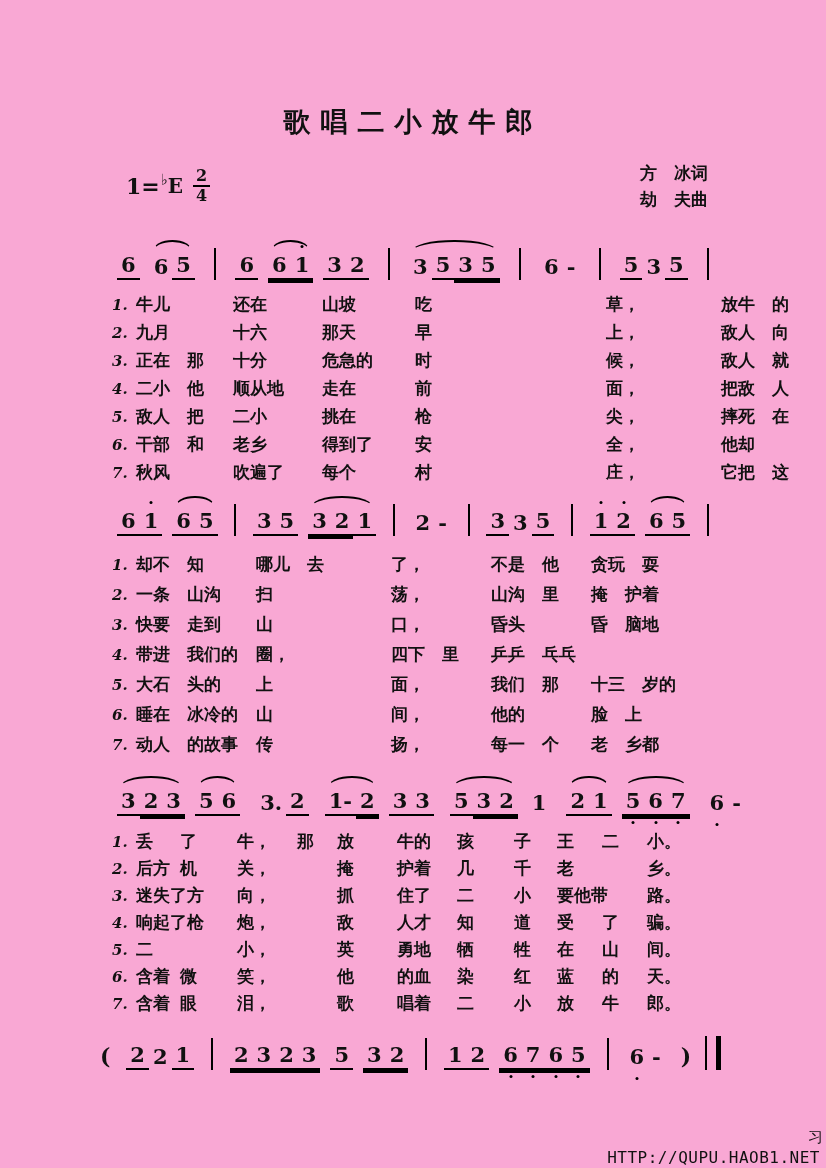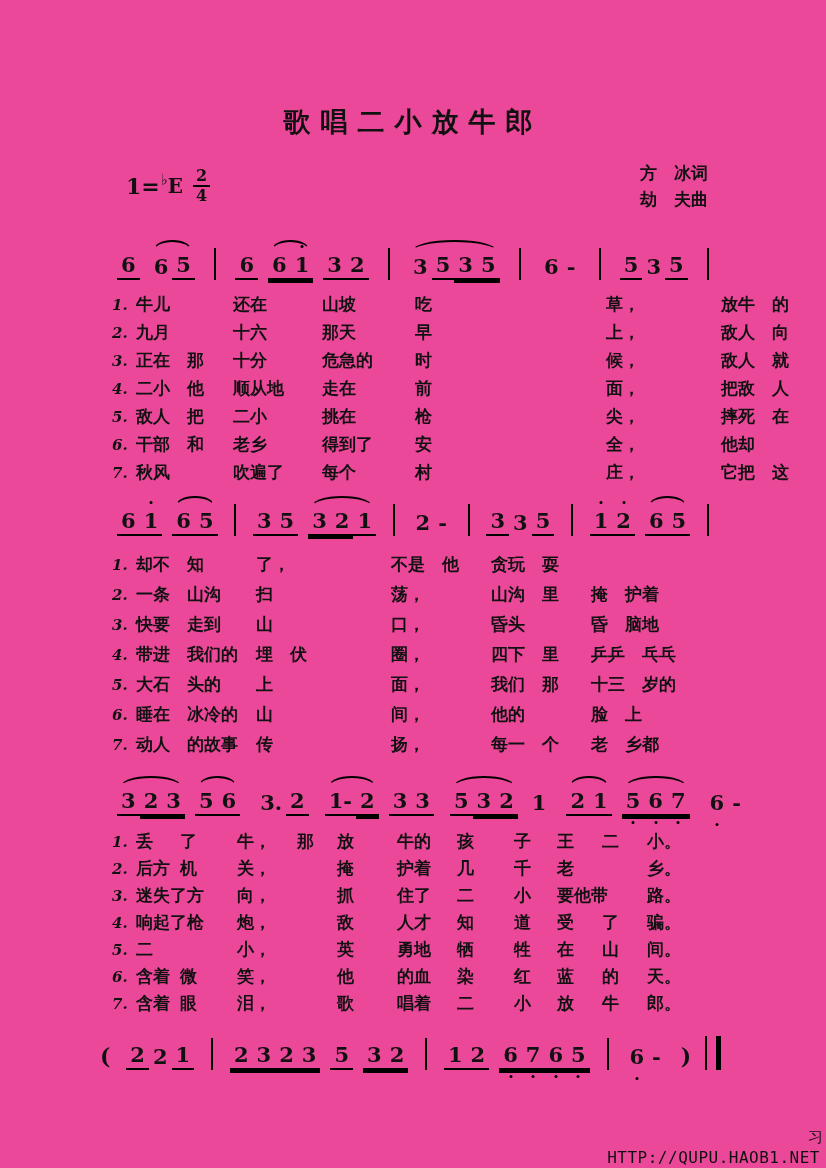--- a/index.html
+++ b/index.html
@@ -1,18 +1,18 @@
 <!DOCTYPE html>
 <html><head>
 <meta charset="utf-8">
 <style>
   html,body { margin:0; padding:0; background:#e8e8e8; }
   .page {
     position:relative; width:826px; height:1168px; margin:0 auto;
-    background:#ec4899; color:#111;
+    background:#f9a8d4; color:#111;
     font-family:"DejaVu Sans", sans-serif;
     overflow:hidden;
   }
   
   .title {
     position:absolute; top:104px; left:0; width:100%;
     text-align:center; font-size:27px; font-weight:bold; letter-spacing:10px;
     font-family:"DejaVu Sans", sans-serif;
   }
   .keysig {
@@ -291,20 +291,21 @@
           <span class="note u1">5</span>
         </span>
       </span>
       <span class="bar"></span>
     </div>
   <div class="section" id="sec2">
       <div class="verse">
         <span class="vnum">1.</span>
         <div class="cells">
           <span class="cell">却不　知</span>
+          <span class="cell">哪儿　去</span>
           <span class="cell">了，</span>
           <span class="cell">不是　他</span>
           <span class="cell">贪玩　耍</span>
         </div>
       </div>
       <div class="verse">
         <span class="vnum">2.</span>
         <div class="cells">
           <span class="cell">一条　山沟</span>
           <span class="cell">扫</span>
@@ -320,21 +321,20 @@
           <span class="cell">山</span>
           <span class="cell">口，</span>
           <span class="cell">昏头</span>
           <span class="cell">昏　脑地</span>
         </div>
       </div>
       <div class="verse">
         <span class="vnum">4.</span>
         <div class="cells">
           <span class="cell">带进　我们的</span>
-          <span class="cell">埋　伏</span>
           <span class="cell">圈，</span>
           <span class="cell">四下　里</span>
           <span class="cell">乒乒　乓乓</span>
         </div>
       </div>
       <div class="verse">
         <span class="vnum">5.</span>
         <div class="cells">
           <span class="cell">大石　头的</span>
           <span class="cell">上</span>

